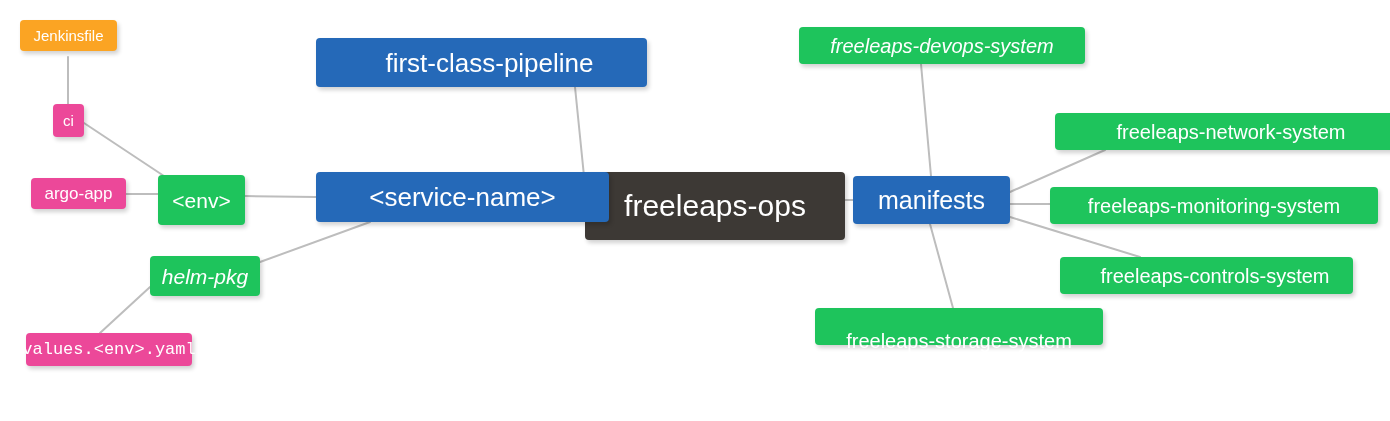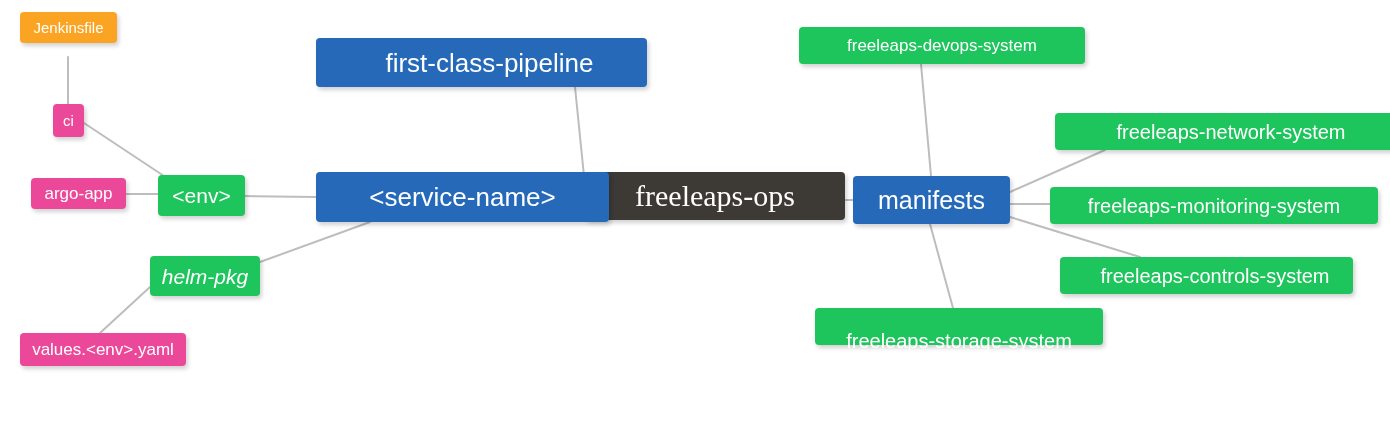--- a/index.html
+++ b/index.html
@@ -64,52 +64,52 @@
       <line x1="68" y1="104" x2="68" y2="57" stroke="#bdbdbd" stroke-width="2" stroke-linecap="round"></line>
       <line x1="158" y1="194" x2="126" y2="194" stroke="#bdbdbd" stroke-width="2" stroke-linecap="round"></line>
       <line x1="150" y1="287" x2="100" y2="333" stroke="#bdbdbd" stroke-width="2" stroke-linecap="round"></line>
       <line x1="931" y1="176" x2="921" y2="64" stroke="#bdbdbd" stroke-width="2" stroke-linecap="round"></line>
       <line x1="1010" y1="192" x2="1105" y2="150" stroke="#bdbdbd" stroke-width="2" stroke-linecap="round"></line>
       <line x1="1010" y1="204" x2="1050" y2="204" stroke="#bdbdbd" stroke-width="2" stroke-linecap="round"></line>
       <line x1="1010" y1="217" x2="1140" y2="257" stroke="#bdbdbd" stroke-width="2" stroke-linecap="round"></line>
       <line x1="930" y1="224" x2="953" y2="308" stroke="#bdbdbd" stroke-width="2" stroke-linecap="round"></line>
     </svg>
   <div id="node-layer">
-      <div class="node n-root" style="left: 585px; top: 172px; width: 260px; height: 48px; font-family: Liberation Serif, serif;">
+      <div class="node n-root" style="left: 585px; top: 172px; width: 260px; height: 68px;">
         <span class="node-label" style="font-size: 30px;">freeleaps-ops</span>
       </div>
       <div class="node n-blue" style="left: 316px; top: 38px; width: 331px; height: 49px; padding-left: 16px;">
         <span class="node-label" style="font-size: 26px;">first-class-pipeline</span>
       </div>
       <div class="node n-blue" style="left: 316px; top: 172px; width: 293px; height: 50px;">
         <span class="node-label" style="font-size: 26px;">&lt;service-name&gt;</span>
       </div>
       <div class="node n-blue" style="left: 853px; top: 176px; width: 157px; height: 48px;">
         <span class="node-label" style="font-size: 25px;">manifests</span>
       </div>
-      <div class="node n-green" style="left: 158px; top: 175px; width: 87px; height: 41px;">
+      <div class="node n-green" style="left: 158px; top: 175px; width: 87px; height: 50px;">
         <span class="node-label" style="font-size: 21px;">&lt;env&gt;</span>
       </div>
       <div class="node n-green" style="left: 150px; top: 256px; width: 110px; height: 40px;">
         <span class="node-label" style="font-size: 21px; font-style: italic;">helm-pkg</span>
       </div>
-      <div class="node n-orange" style="left: 20px; top: 12px; width: 97px; height: 31px;">
+      <div class="node n-orange" style="left: 20px; top: 20px; width: 97px; height: 31px;">
         <span class="node-label" style="font-size: 15px;">Jenkinsfile</span>
       </div>
       <div class="node n-red" style="left: 53px; top: 104px; width: 31px; height: 33px;">
         <span class="node-label" style="font-size: 15px;">ci</span>
       </div>
       <div class="node n-red" style="left: 31px; top: 178px; width: 95px; height: 31px;">
         <span class="node-label" style="font-size: 17px;">argo-app</span>
       </div>
-      <div class="node n-red" style="left: 20px; top: 333px; width: 166px; height: 33px;">
+      <div class="node n-red" style="left: 26px; top: 333px; width: 166px; height: 33px; font-family: Liberation Mono, monospace;">
         <span class="node-label" style="font-size: 17px;">values.&lt;env&gt;.yaml</span>
       </div>
       <div class="node n-green" style="left: 799px; top: 27px; width: 286px; height: 37px;">
-        <span class="node-label" style="font-size: 17px;">freeleaps-devops-system</span>
+        <span class="node-label" style="font-size: 20px; font-style: italic;">freeleaps-devops-system</span>
       </div>
       <div class="node n-green" style="left: 1055px; top: 113px; width: 352px; height: 37px;">
         <span class="node-label" style="font-size: 20px;">freeleaps-network-system</span>
       </div>
       <div class="node n-green" style="left: 1050px; top: 187px; width: 328px; height: 37px;">
         <span class="node-label" style="font-size: 20px;">freeleaps-monitoring-system</span>
       </div>
       <div class="node n-green" style="left: 1060px; top: 257px; width: 293px; height: 37px; padding-left: 17px;">
         <span class="node-label" style="font-size: 20px;">freeleaps-controls-system</span>
       </div>

